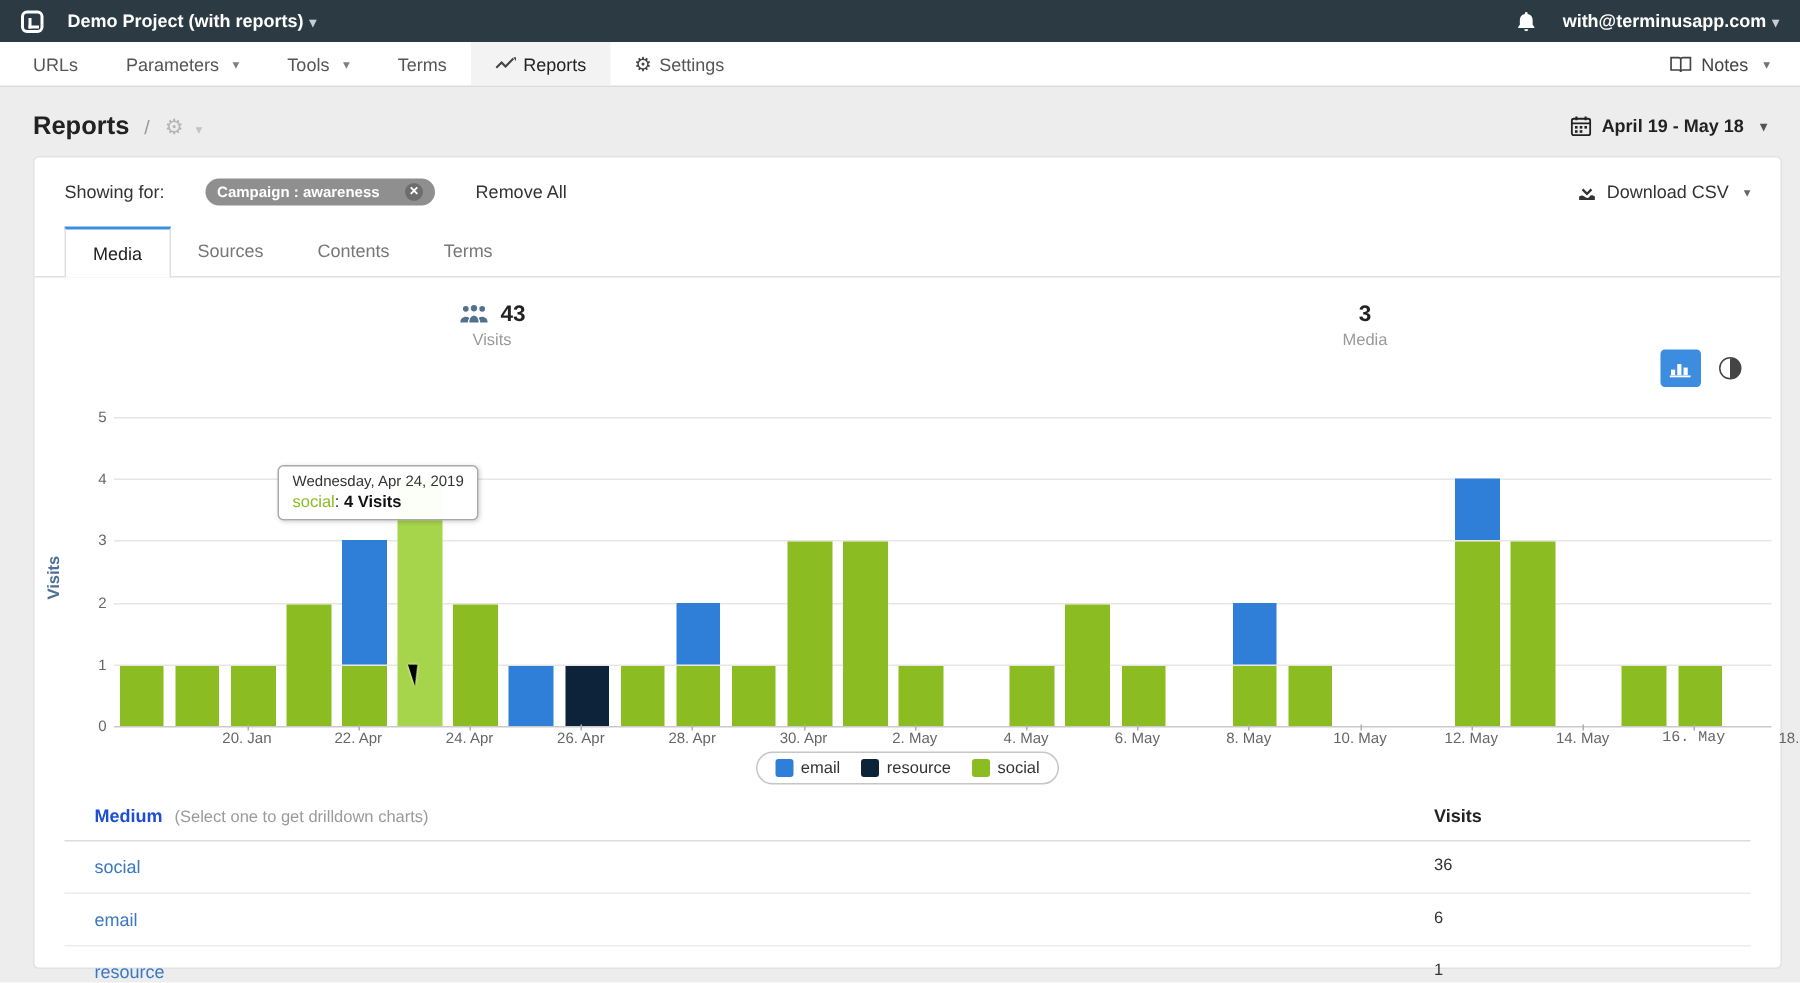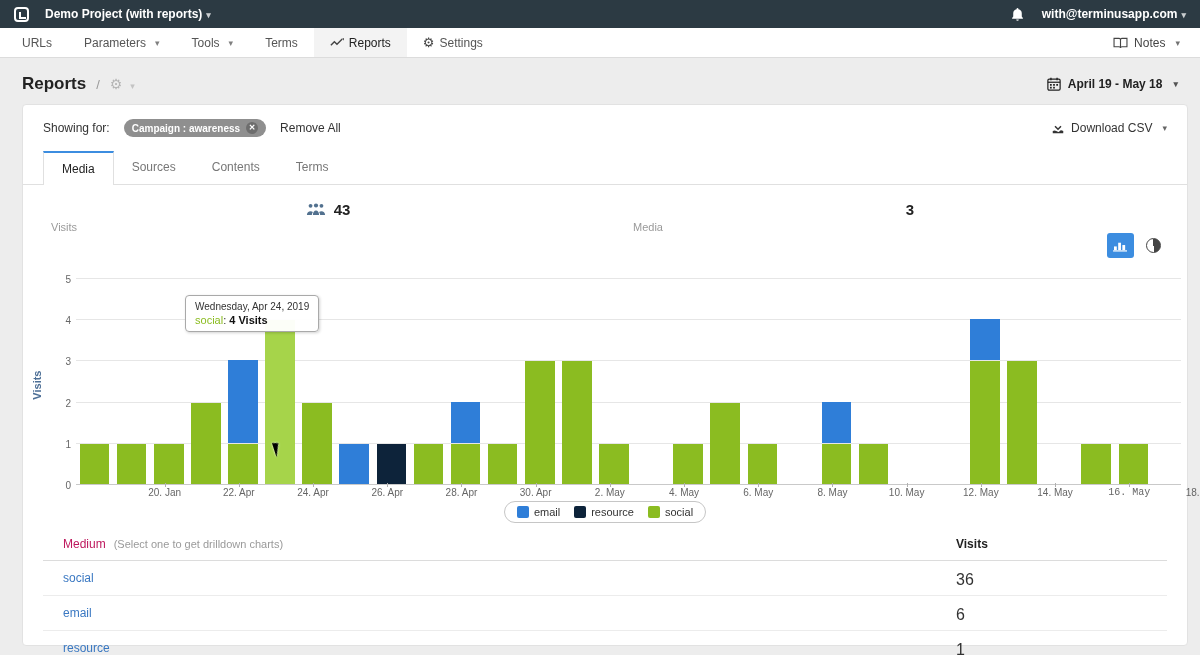--- a/index.html
+++ b/index.html
@@ -27,32 +27,32 @@
   .page-head { display:flex; align-items:center; padding:16px 22px 10px 22px; }
   .page-title { font-size:17px; font-weight:bold; color:#222; }
   .crumb-sep { color:#999; margin:0 10px; font-size:13px; }
   .crumb-gear { color:#b5b5b5; font-size:14px; cursor:pointer; }
   .date-range { margin-left:auto; display:flex; align-items:center; gap:7px; font-size:12px; font-weight:bold; color:#222; cursor:pointer; }
 
   
   .card { background:#fff; border:1px solid #e2e2e2; border-radius:4px; margin:0 12px 0 22px; width:1166px; height:542px; position:relative; }
 
   .filter-row { display:flex; align-items:center; padding:14px 20px 10px 20px; font-size:12px; }
-  .chip { background:#8f8f8f; color:#fff; font-size:10px; font-weight:bold; border-radius:10px; padding:3px 8px; margin:0 14px; display:flex; align-items:center; gap:6px; cursor:pointer; }
+  .chip { background:#8f8f8f; color:#fff; font-size:10px; font-weight:bold; border-radius:10px; padding:3px 8px; margin:0 27px; display:flex; align-items:center; gap:17px; cursor:pointer; }
   .chip-x { background:#6d6d6d; color:#fff; width:12px; height:12px; border-radius:50%; font-size:8px; line-height:12px; text-align:center; display:inline-block; }
   .remove-all { color:#333; cursor:pointer; }
   .download { margin-left:auto; display:flex; align-items:center; gap:6px; font-size:12px; color:#333; cursor:pointer; }
 
   .tab-row { display:flex; border-bottom:1px solid #e0e0e0; padding:0 20px; margin-top:4px; }
   .tab { font-size:12px; color:#777; padding:9px 18px; cursor:pointer; }
   .tab.active { color:#222; border-top:2px solid #3c8de0; border-left:1px solid #e0e0e0; border-right:1px solid #e0e0e0; margin-bottom:-1px; background:#fff; }
 
   
   .stats-row { display:flex; margin-top:16px; }
-  .stat { width:50%; text-align:left;padding-left:28px; }
+  .stat { width:50%; text-align:center;padding-left:28px; }
   .stat-top { display:flex; align-items:center; justify-content:center; gap:8px; }
   .stat-value { font-size:15px; font-weight:bold; color:#222; }
   .stat-label { font-size:11px; color:#9a9a9a; margin-top:3px; }
 
   
   .chart-toggles { position:absolute; right:26px; top:128px; display:flex; align-items:center; gap:12px; }
   .toggle-bar { width:27px; height:25px; background:#3c8de0; border-radius:3px; display:flex; align-items:center; justify-content:center; cursor:pointer; }
   .toggle-pie { width:15px; height:15px; border-radius:50%; border:1.5px solid #444; background:conic-gradient(#444 0 50%, #fff 50% 100%); cursor:pointer; }
 
   
@@ -78,27 +78,27 @@
 
   
   .legend { position:absolute; left:0; right:0; top:396px; display:flex; justify-content:center; }
   .legend-box { display:flex; align-items:center; gap:14px; border:1px solid #c6c6c6; border-radius:14px; padding:4px 12px; }
   .legend-item { display:flex; align-items:center; gap:5px; font-size:11px; color:#333; cursor:pointer; }
   .legend-swatch { width:12px; height:12px; border-radius:2px; }
 
   
   .media-table { position:absolute; left:20px; right:20px; top:424px; }
   .mt-head { display:flex; padding:8px 0 9px 20px; border-bottom:1px solid #dcdcdc; align-items:baseline; }
-  .mt-col1 { font-size:12px; font-weight:normal; color:#be185d; }
+  .mt-col1 { font-size:12px; font-weight:bold; color:#1d4ed8; }
   .mt-hint { font-size:11px; color:#9a9a9a; margin-left:8px; font-weight:normal; }
   .mt-col2 { position:absolute; left:913px; font-size:12px; font-weight:bold; color:#222; }
   .mt-row { display:flex; padding:10px 0 10px 20px; border-bottom:1px solid #ececec; position:relative; }
   .mt-row:last-child { border-bottom:none; }
   .mt-link { font-size:12px; color:#3a78c2; cursor:pointer; text-decoration:none; }
-  .mt-visits { position:absolute; left:913px; font-size:16px; color:#333; }
+  .mt-visits { position:absolute; left:913px; font-size:11px; color:#333; }
 
   svg { vertical-align:middle; }
 </style>
 </head>
 <body>
 
 <div class="topbar">
   <div class="logo"></div>
   <div class="project">
     <span>Demo Project (with reports)</span><span class="caret">▾</span>
@@ -236,21 +236,21 @@
             <rect x="0" y="12.2" width="15" height="1.3"></rect>
           </g>
         </svg>
     </div>
     <div class="toggle-pie"></div>
   </div>
 
   <div class="chart-region">
     <span class="yaxis-title">Visits</span>
     <div class="plot" id="plot">
-      <div class="tooltip" id="chart-tooltip" style="left: 109.05px; top: 16px;">
+      <div class="tooltip" id="chart-tooltip" style="left: 109.05px; top: 31px;">
         <div>Wednesday, Apr 24, 2019</div>
         <div class="tt-line2"><span class="tt-series">social</span><span>: </span><span class="tt-value">4 Visits</span></div>
       </div>
       <div class="cursor" id="cursor" style="left: 198.05px; top: 162px;"></div>
     <div class="gridline base" style="bottom: 0px;"></div>
         <div class="ytick" style="bottom: 0px; top: auto; transform: translateY(50%);">0</div>
         <div class="gridline" style="bottom: 41.2px;"></div>
         <div class="ytick" style="bottom: 41.2px; top: auto; transform: translateY(50%);">1</div>
         <div class="gridline" style="bottom: 82.4px;"></div>
         <div class="ytick" style="bottom: 82.4px; top: auto; transform: translateY(50%);">2</div>

